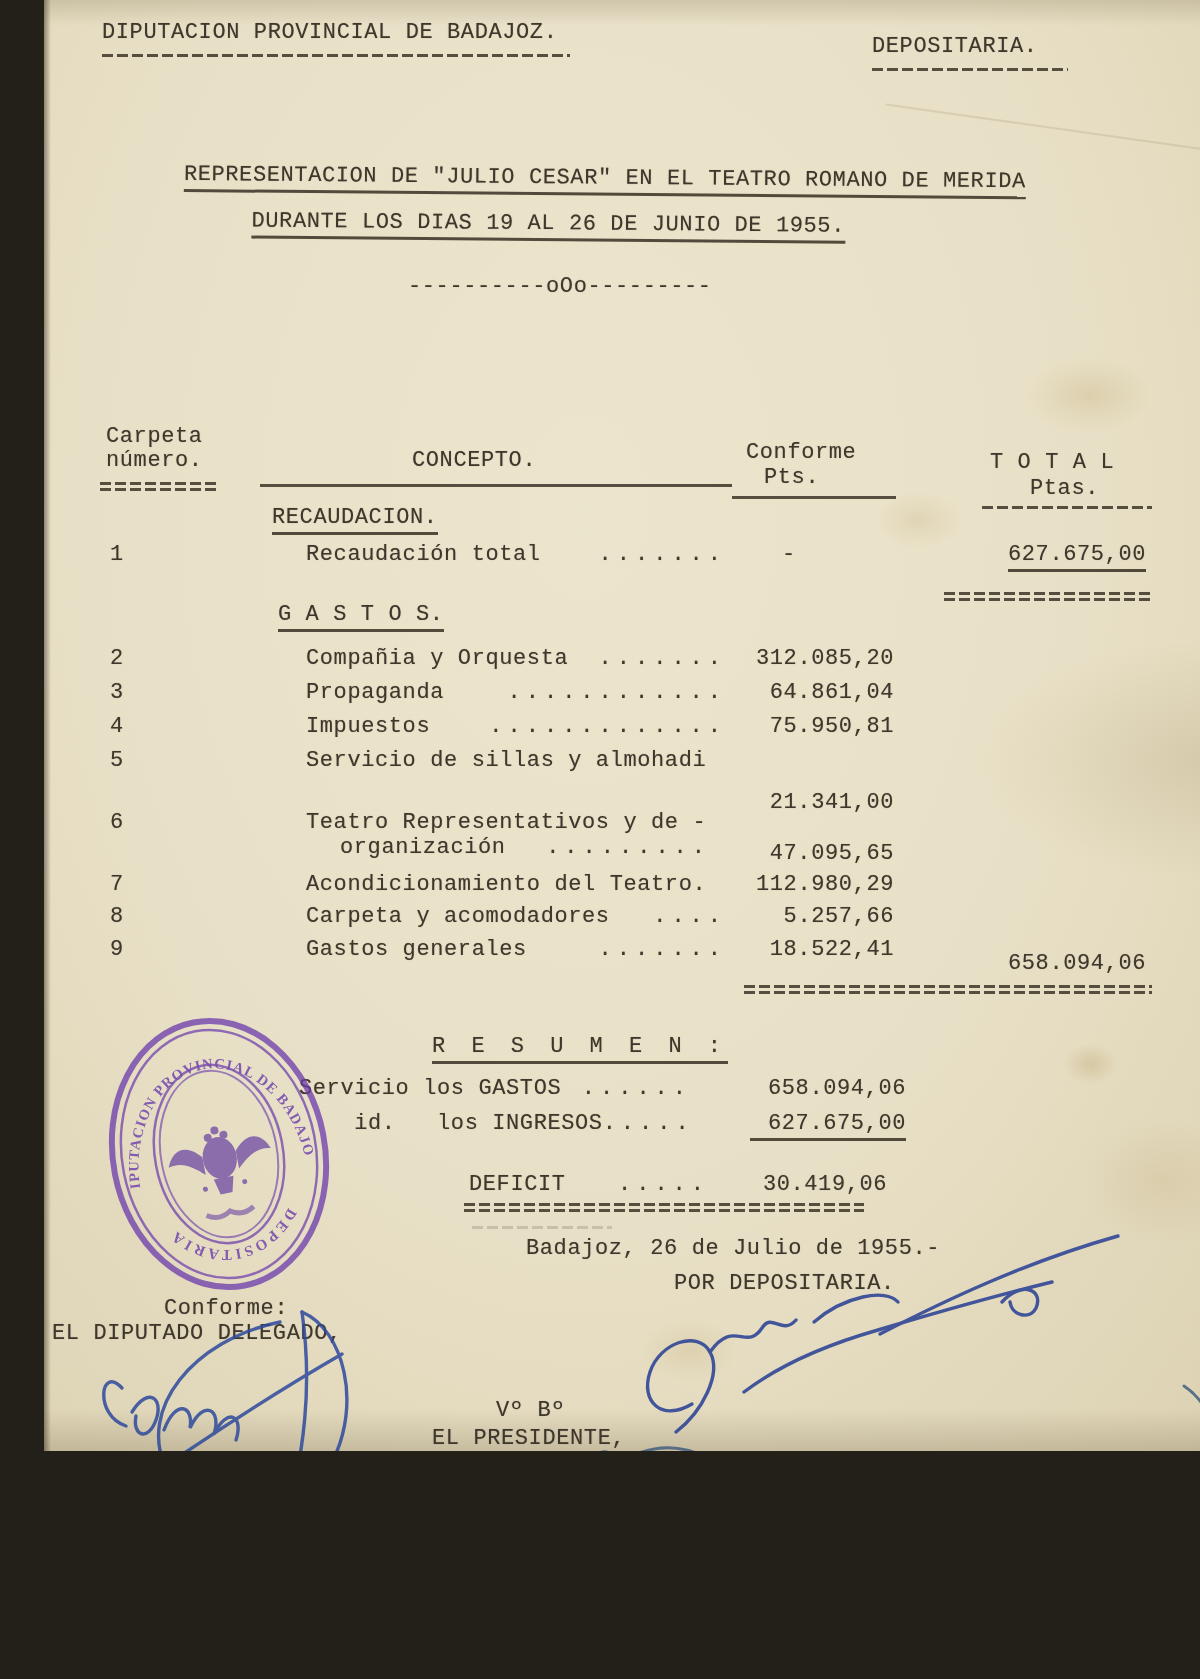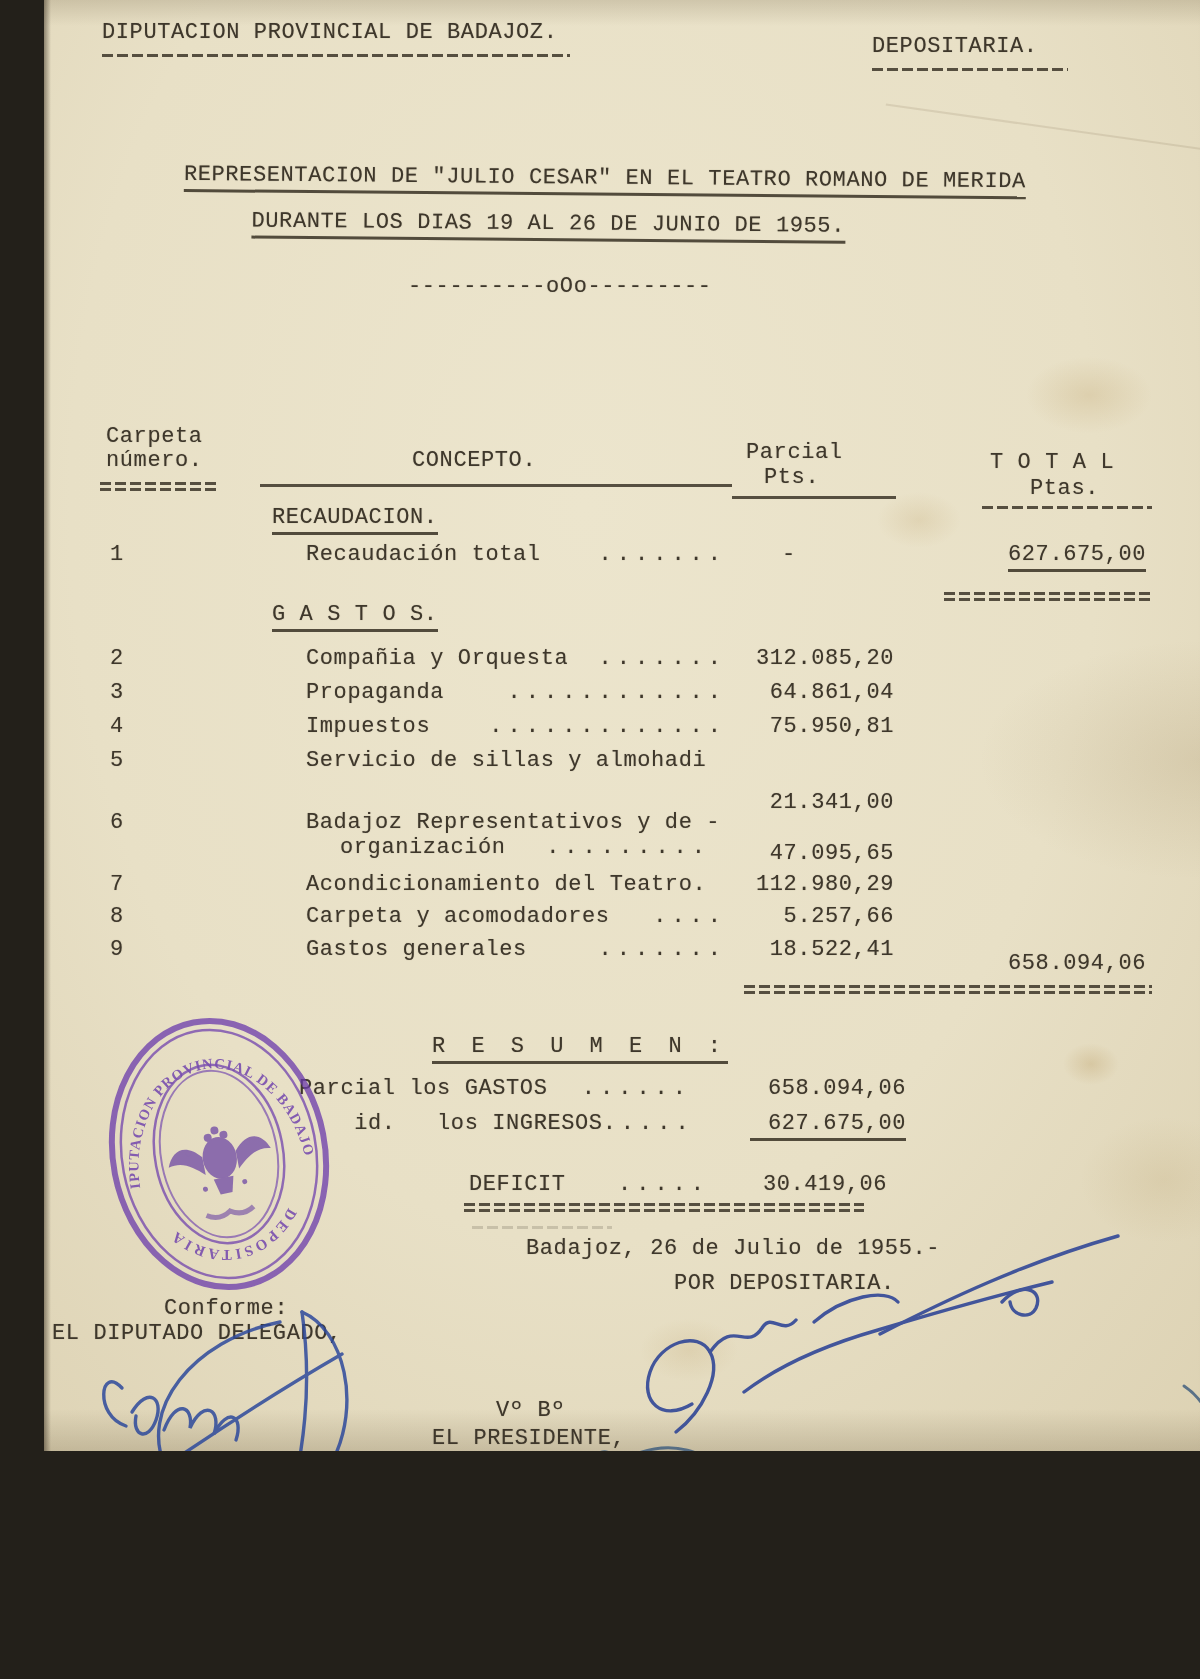--- a/index.html
+++ b/index.html
@@ -62,42 +62,42 @@
   <div class="tw" style="left:364px; top:274px;">----------oOo---------</div>
 
 
   <div class="tw" style="left:62px; top:424px;">Carpeta</div>
   <div class="tw" style="left:62px; top:448px;">número.</div>
   <div class="dash2" style="left:56px; top:482px; width:120px;"></div>
 
   <div class="tw" style="left:368px; top:448px;">CONCEPTO.</div>
   <div class="solidline" style="left:216px; top:484px; width:472px;"></div>
 
-  <div class="tw" style="left:702px; top:440px;">Parcial</div>
+  <div class="tw" style="left:702px; top:440px;">Conforme</div>
   <div class="tw" style="left:720px; top:465px;">Pts.</div>
   <div class="solidline" style="left:688px; top:496px; width:164px;"></div>
 
   <div class="tw" style="left:946px; top:450px;">T O T A L</div>
   <div class="tw" style="left:986px; top:476px;">Ptas.</div>
   <div class="dash1" style="left:938px; top:506px; width:170px;"></div>
 
   <div class="tw" style="left:228px; top:505px;"><span class="usolid">RECAUDACION.</span></div>
 
   <div class="trow" style="top:542px;">
     <span class="tw cnum">1</span>
     <span class="cconcept">
         <span class="tw" style="position:static">Recaudación total</span>
         <span class="tw" style="position:static; letter-spacing:5px;">.......</span>
       </span>
     <span class="tw cparcial center">-</span>
     <span class="ctotal"><span class="tw usolid" style="position:static">627.675,00</span></span>
   </div>
   <div class="dash2" style="left:900px; top:592px; width:210px;"></div>
 
-  <div class="tw" style="left:228px; top:602px;"><span class="usolid">G A S T O S.</span></div>
+  <div class="tw" style="left:234px; top:602px;"><span class="usolid">G A S T O S.</span></div>
 
   <div class="trow" style="top:646px;">
     <span class="tw cnum">2</span>
     <span class="cconcept">
         <span class="tw" style="position:static">Compañia y Orquesta</span>
         <span class="tw" style="position:static; letter-spacing:5px;">.......</span>
       </span>
     <span class="tw cparcial">312.085,20</span>
   </div>
 
@@ -125,21 +125,21 @@
         <span class="tw" style="position:static">Servicio de sillas y almohadi</span>
       </span>
   </div>
   <div class="trow" style="top:774px;">
     <span class="tw cparcial" style="top:16px;">21.341,00</span>
   </div>
 
   <div class="trow" style="top:810px;">
     <span class="tw cnum">6</span>
     <span class="cconcept">
-        <span class="tw" style="position:static">Badajoz Representativos y de -</span>
+        <span class="tw" style="position:static">Teatro Representativos y de -</span>
       </span>
   </div>
   <div class="trow" style="top:835px;">
     <span class="cconcept2">
         <span class="tw" style="position:static">organización</span>
         <span class="tw" style="position:static; letter-spacing:5px;">.........</span>
       </span>
     <span class="tw cparcial" style="top:6px;">47.095,65</span>
   </div>
 
@@ -168,21 +168,21 @@
       </span>
     <span class="tw cparcial">18.522,41</span>
     <span class="ctotal" style="top:14px;"><span class="tw" style="position:static">658.094,06</span></span>
   </div>
   <div class="dash2" style="left:700px; top:985px; width:408px;"></div>
 
   <div class="tw" style="left:388px; top:1034px; letter-spacing:6.5px;"><span class="usolid">R E S U M E N :</span></div>
 
   <div class="trow" style="top:1076px;">
     <span style="position:absolute; left:255px; width:392px; display:flex; justify-content:space-between;">
-        <span class="tw" style="position:static">Parcial los GASTOS</span>
+        <span class="tw" style="position:static">Servicio los GASTOS</span>
         <span class="tw" style="position:static; letter-spacing:5px;">......</span>
       </span>
     <span class="tw" style="position:absolute; left:700px; width:162px; text-align:right;">658.094,06</span>
   </div>
 
   <div class="trow" style="top:1111px;">
     <span style="position:absolute; left:255px; width:392px; display:flex; justify-content:space-between;">
         <span class="tw" style="position:static">    id.   los INGRESOS</span>
         <span class="tw" style="position:static; letter-spacing:5px;">.....</span>
       </span>

